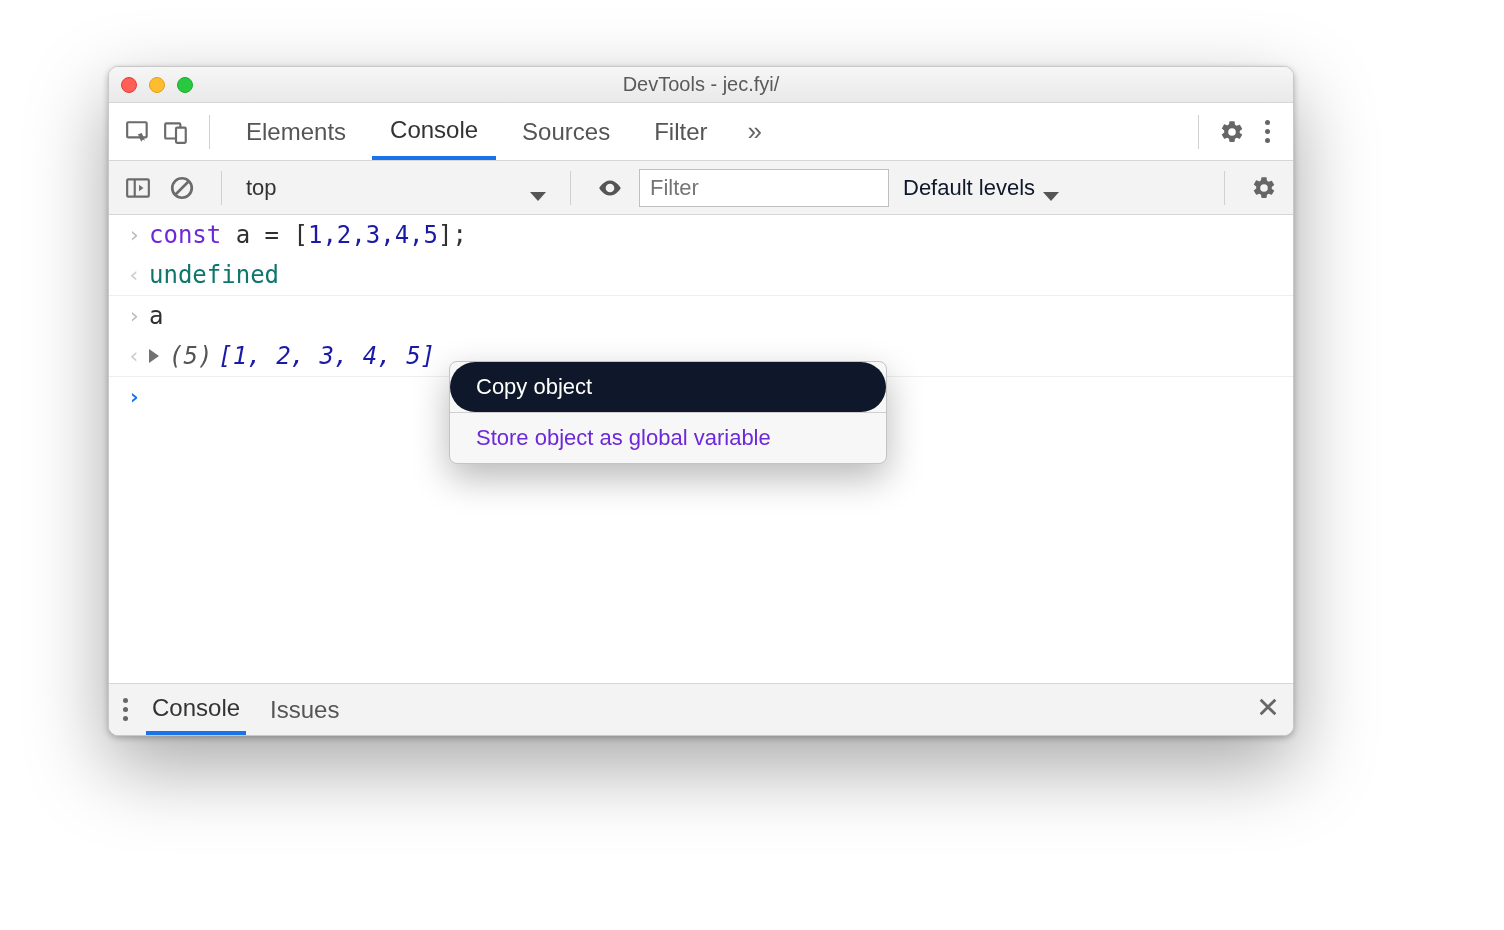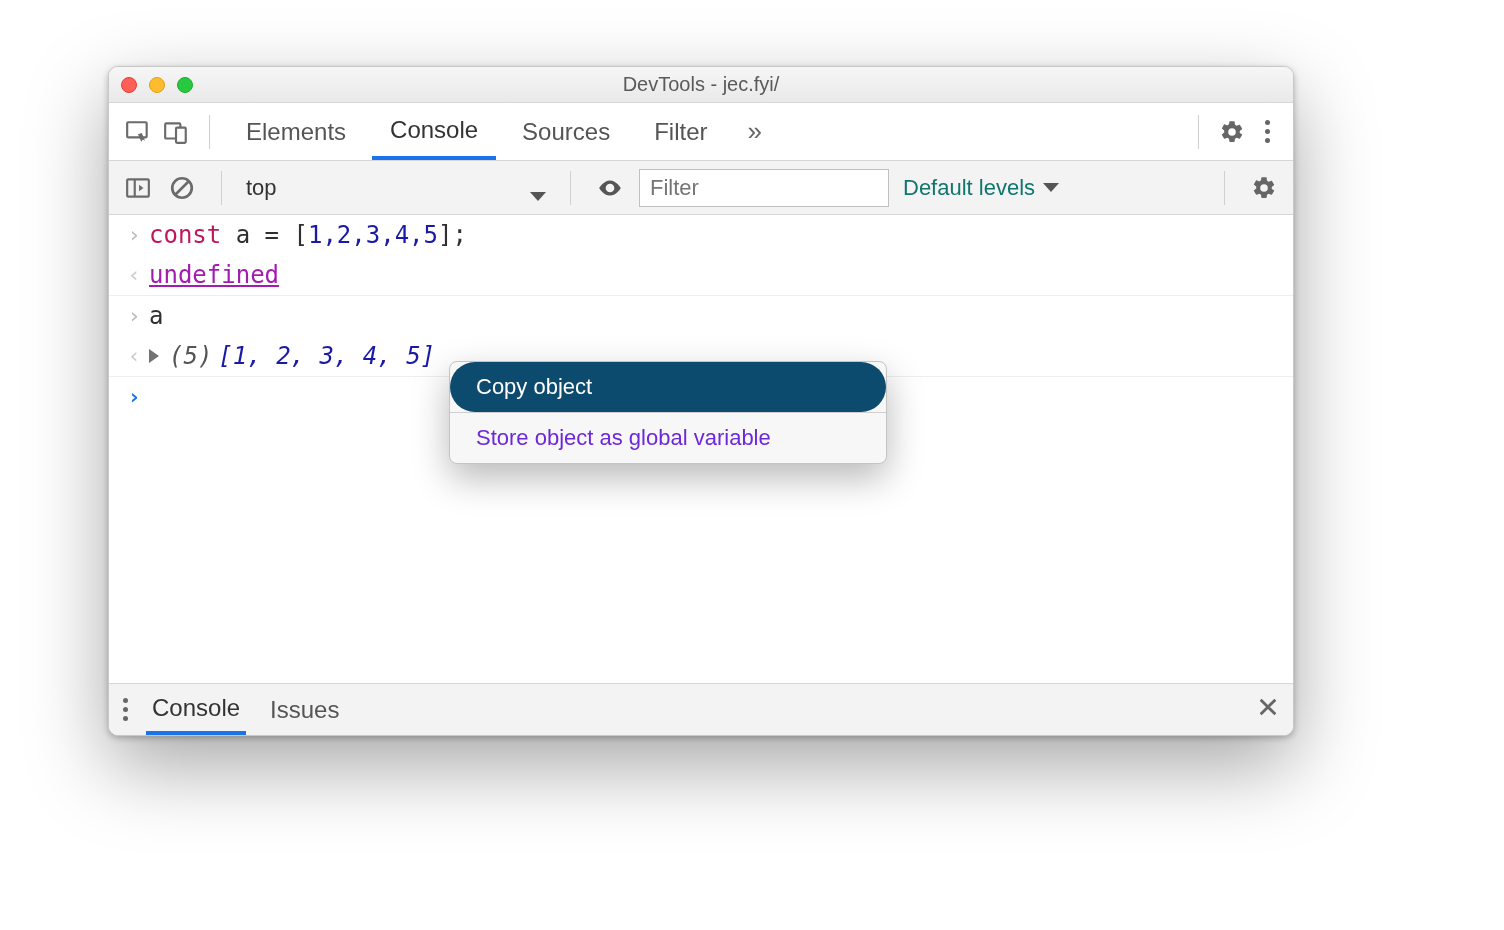--- a/index.html
+++ b/index.html
@@ -87,58 +87,58 @@
   .toolbar .ic{width:30px;height:30px;display:flex;align-items:center;justify-content:center;color:#6b6b6b;}
   .toolbar .ic svg{width:26px;height:26px;}
   .ctx-select{display:flex;align-items:flex-end;gap:10px; width:300px; cursor:pointer;}
   .ctx-select .label{flex:1;color:#333;}
   .caret-down{width:0;height:0;border-left:8px solid transparent;border-right:8px solid transparent;border-top:9px solid #555;}
   .eye svg{width:30px;height:30px;fill:#555;}
   .filter-input{
     width:250px;height:38px;border:1px solid #c0c0c0;background:#fff;
     padding:0 10px;font-size:22px;color:#0c4a6e;
   }
-  .levels{display:flex;align-items:center;gap:8px;cursor:pointer;color:#0f766e;}
+  .levels{display:flex;align-items:flex-end;gap:8px;cursor:pointer;color:#0f172a;}
   
   .console-body{
     flex:1;
     font-family: Menlo,Consolas,monospace;
     font-size:24px;
     overflow:hidden;
     position:relative;
   }
   .row{display:flex;align-items:flex-start;padding:6px 10px;}
   .gut{width:30px;color:#bbb;text-align:center;font-family:Menlo,monospace;font-size:22px;line-height:28px;}
   .gut.out{color:#ccc;}
   .gut.blue{color:#1a73e8;font-weight:bold;}
   .code{color:#303030;}
-  .kw{color:#be185d;}
+  .kw{color:#6d28d9;}
   .num{color:#1a1aa6;}
-  .und{color:#a21caf;text-decoration:underline;}
+  .und{color:#0f766e;}
   .exp{display:inline-flex;align-items:center;gap:6px;font-style:italic;}
   .tri{display:inline-block;width:0;height:0;border-top:7px solid transparent;border-bottom:7px solid transparent;border-left:10px solid #727272;margin-right:4px;}
   .arrcount{color:#555;}
   .arr{color:#303030;text-align:center;}
   .arr .sq{color:#1a1aa6;}
   .sep{border-top:1px solid #eee;}
   
   .ctxmenu{
     position:absolute;
     top:146px; left:340px;
     width:438px;
     background:#f7f7f7;
     border:1px solid #c4c4c4;
     border-radius:8px;
     box-shadow:0 14px 36px rgba(0,0,0,.28);
     overflow:hidden;
     font-family:"Helvetica Neue",Arial,sans-serif;
     font-size:22px;
   }
   .ctxmenu .item{padding:12px 26px;cursor:pointer;color:#6d28d9;}
-  .ctxmenu .item.hov{background:#0c4a6e;color:#fff;border-radius:25px;}
+  .ctxmenu .item.hov{background:#0f172a;color:#fff;border-radius:25px;}
   .ctxmenu .hr{height:1px;background:#d0d0d0;}
   
   .drawer{
     height:52px;
     border-top:1px solid #d6d6d6;
     background:#f3f3f3;
     display:flex;
     align-items:center;
     padding:0 14px;
     gap:18px;

